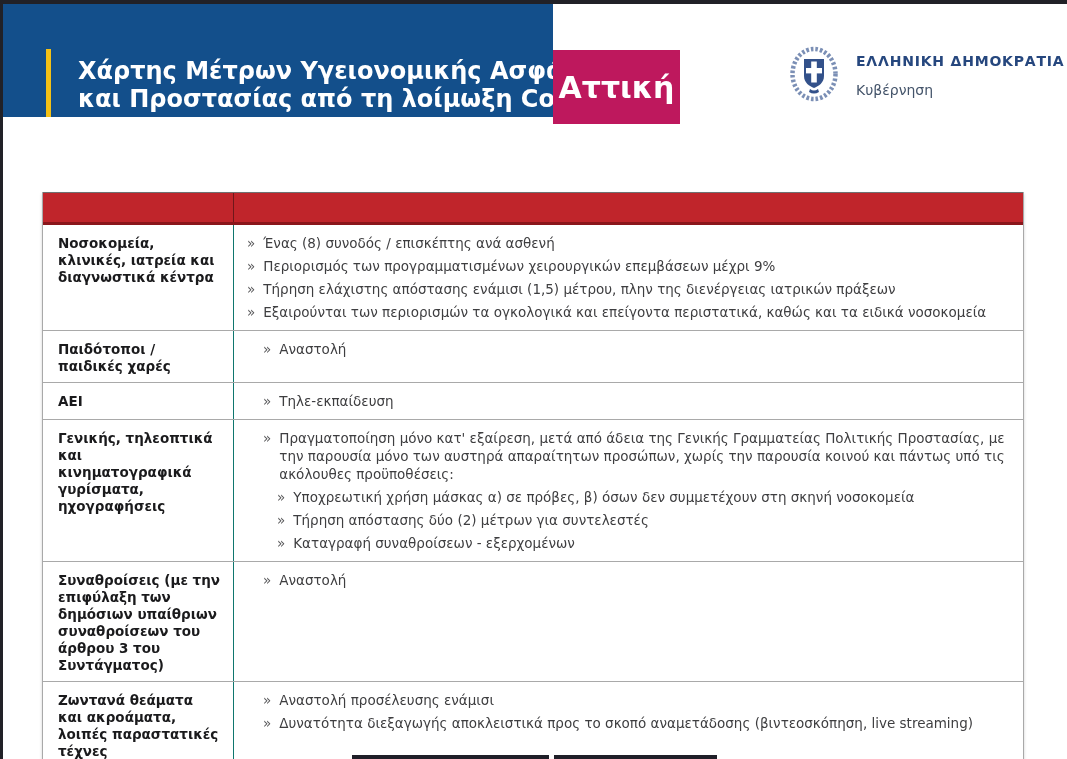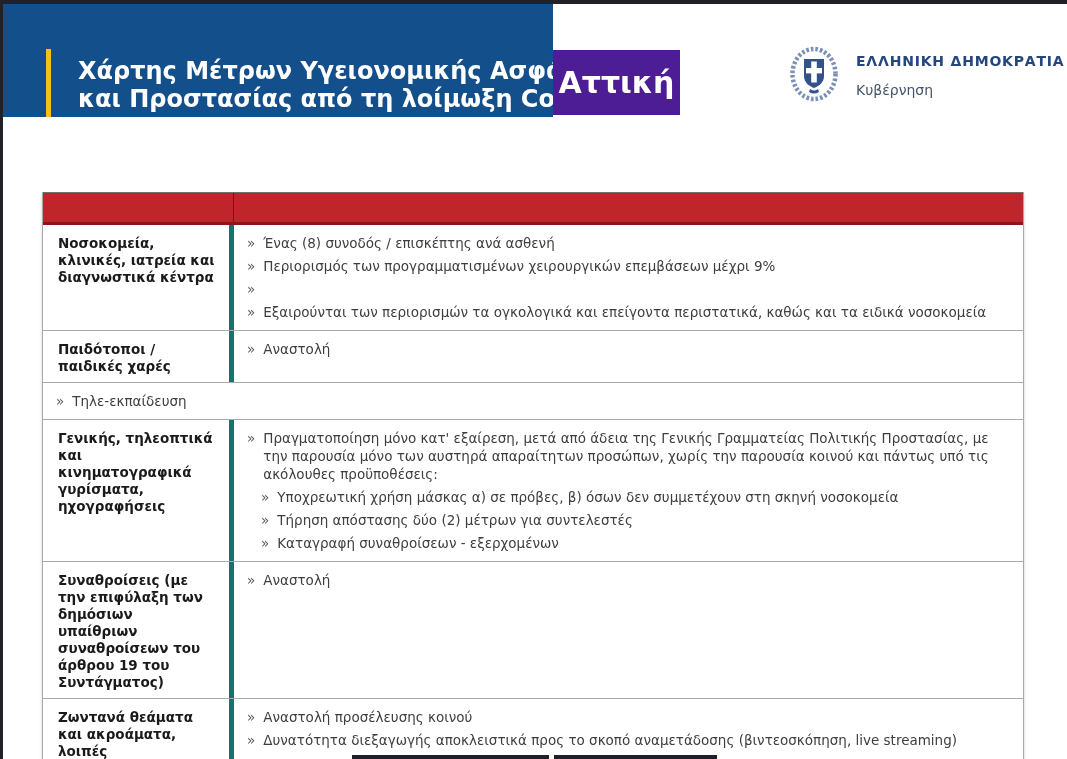--- a/index.html
+++ b/index.html
@@ -9,42 +9,42 @@
   }
   
   .frame-top{position:absolute;left:0;top:0;width:1067px;height:4px;background:#212127;}
   .frame-left{position:absolute;left:0;top:0;width:3px;height:759px;background:#212127;}
 
   
   .header-blue{position:absolute;left:3px;top:4px;width:550px;height:113px;background:#134f8b;}
   .accent-bar{position:absolute;left:43px;top:45px;width:5px;height:68px;background:#f3c117;}
   .page-title{position:absolute;left:75px;top:53px;margin:0;color:#ffffff;
     font-size:24px;font-weight:bold;line-height:28px;white-space:nowrap;}
-  .region-badge{position:absolute;left:553px;top:50px;width:127px;height:65px;background:#4c1d95;
+  .region-badge{position:absolute;left:553px;top:50px;width:127px;height:74px;background:#be185d;
     color:#ffffff;font-size:30px;font-weight:bold;display:flex;align-items:center;justify-content:center;}
   .gov-brand{position:absolute;left:787px;top:45px;display:flex;align-items:center;justify-content:space-between;}
   .emblem{width:54px;height:60px;flex:0 0 auto;display:block;}
   .gov-text{margin-left:15px;}
   .gov-line1{color:#26477e;font-weight:bold;font-size:14px;letter-spacing:0.8px;}
   .gov-line2{color:#44546a;font-size:14px;margin-top:13px;}
 
   
   .measures-table{position:absolute;left:42px;top:192px;width:982px;
     border-left:1px solid #a9a9a9;border-right:1px solid #a9a9a9;border-bottom:1px solid #a9a9a9;
     box-sizing:border-box;box-shadow:0 2px 3px rgba(0,0,0,0.18);background:#fff;}
   .thead{display:flex;height:33px;background:#c0252b;border-top:1px solid #707070;
     border-bottom:3px solid #8a161b;box-sizing:border-box;}
   .th-left{width:191px;border-right:1px solid rgba(30,10,10,0.5);box-sizing:border-box;}
   .th-right{flex:1;}
   .trow{display:flex;}
-  .trow + .trow{border-top:1px solid #a9a9a9;}
+  .trow + .trow{border-top:1px solid #a9a9a9;gap:16px;}
   .row-h1{min-height:97px}.row-h2{min-height:50px}.row-h3{min-height:31px}
   .row-h4{min-height:118px}.row-h5{min-height:94px}.row-h6{min-height:59px}
   .cell-category{width:191px;box-sizing:border-box;padding:10px 13px 7px 15px;
-    font-weight:bold;font-size:13.5px;line-height:17px;color:#1a1a1c;border-right:5px solid #0f766e;}
+    font-weight:bold;font-size:13.5px;line-height:17px;color:#1a1a1c;border-right:1px solid #0f766e;}
   .cell-measures{flex:1;box-sizing:border-box;padding:9px 12px 4px 13px;font-size:13.5px;color:#3e3e40;}
   .measure{display:flex;margin-bottom:5px;line-height:18px;}
   .measure.sub{margin-left:14px;}
   .bullet{color:#58585a;flex:0 0 auto;margin-right:8px;}
 
   
   .footer-frag-a{position:absolute;left:352px;top:755px;width:197px;height:4px;background:#1f1f28;}
   .footer-frag-b{position:absolute;left:554px;top:755px;width:163px;height:4px;background:#1f1f28;}
 </style>
 </head>
@@ -87,39 +87,41 @@
         <div class="measure">
             <span class="bullet">»</span>
             <span>Ένας (8) συνοδός / επισκέπτης ανά ασθενή</span>
           </div>
         <div class="measure">
             <span class="bullet">»</span>
             <span>Περιορισμός των προγραμματισμένων χειρουργικών επεμβάσεων μέχρι 9%</span>
           </div>
         <div class="measure">
             <span class="bullet">»</span>
+            <span>Τήρηση ελάχιστης απόστασης ενάμισι (1,5) μέτρου, πλην της διενέργειας ιατρικών πράξεων</span>
           </div>
         <div class="measure">
             <span class="bullet">»</span>
             <span>Εξαιρούνται των περιορισμών τα ογκολογικά και επείγοντα περιστατικά, καθώς και τα ειδικά νοσοκομεία</span>
           </div>
       </div>
     </div>
 
     <div class="trow row-h2">
       <div class="cell-category">Παιδότοποι / παιδικές χαρές</div>
       <div class="cell-measures">
         <div class="measure">
             <span class="bullet">»</span>
             <span>Αναστολή</span>
           </div>
       </div>
     </div>
 
     <div class="trow row-h3">
+      <div class="cell-category">ΑΕΙ</div>
       <div class="cell-measures">
         <div class="measure">
             <span class="bullet">»</span>
             <span>Τηλε-εκπαίδευση</span>
           </div>
       </div>
     </div>
 
     <div class="trow row-h4">
       <div class="cell-category">Γενικής, τηλεοπτικά και κινηματογραφικά γυρίσματα, ηχογραφήσεις</div>
@@ -137,35 +139,35 @@
             <span>Τήρηση απόστασης δύο (2) μέτρων για συντελεστές</span>
           </div>
         <div class="measure sub">
             <span class="bullet">»</span>
             <span>Καταγραφή συναθροίσεων - εξερχομένων</span>
           </div>
       </div>
     </div>
 
     <div class="trow row-h5">
-      <div class="cell-category">Συναθροίσεις (με την επιφύλαξη των δημόσιων υπαίθριων συναθροίσεων του άρθρου 19 του Συντάγματος)</div>
+      <div class="cell-category">Συναθροίσεις (με την επιφύλαξη των δημόσιων υπαίθριων συναθροίσεων του άρθρου 3 του Συντάγματος)</div>
       <div class="cell-measures">
         <div class="measure">
             <span class="bullet">»</span>
             <span>Αναστολή</span>
           </div>
       </div>
     </div>
 
     <div class="trow row-h6">
       <div class="cell-category">Ζωντανά θεάματα και ακροάματα, λοιπές παραστατικές τέχνες</div>
       <div class="cell-measures">
         <div class="measure">
             <span class="bullet">»</span>
-            <span>Αναστολή προσέλευσης κοινού</span>
+            <span>Αναστολή προσέλευσης ενάμισι</span>
           </div>
         <div class="measure">
             <span class="bullet">»</span>
             <span>Δυνατότητα διεξαγωγής αποκλειστικά προς το σκοπό αναμετάδοσης (βιντεοσκόπηση, live streaming)</span>
           </div>
       </div>
     </div>
 
   </div>
 

